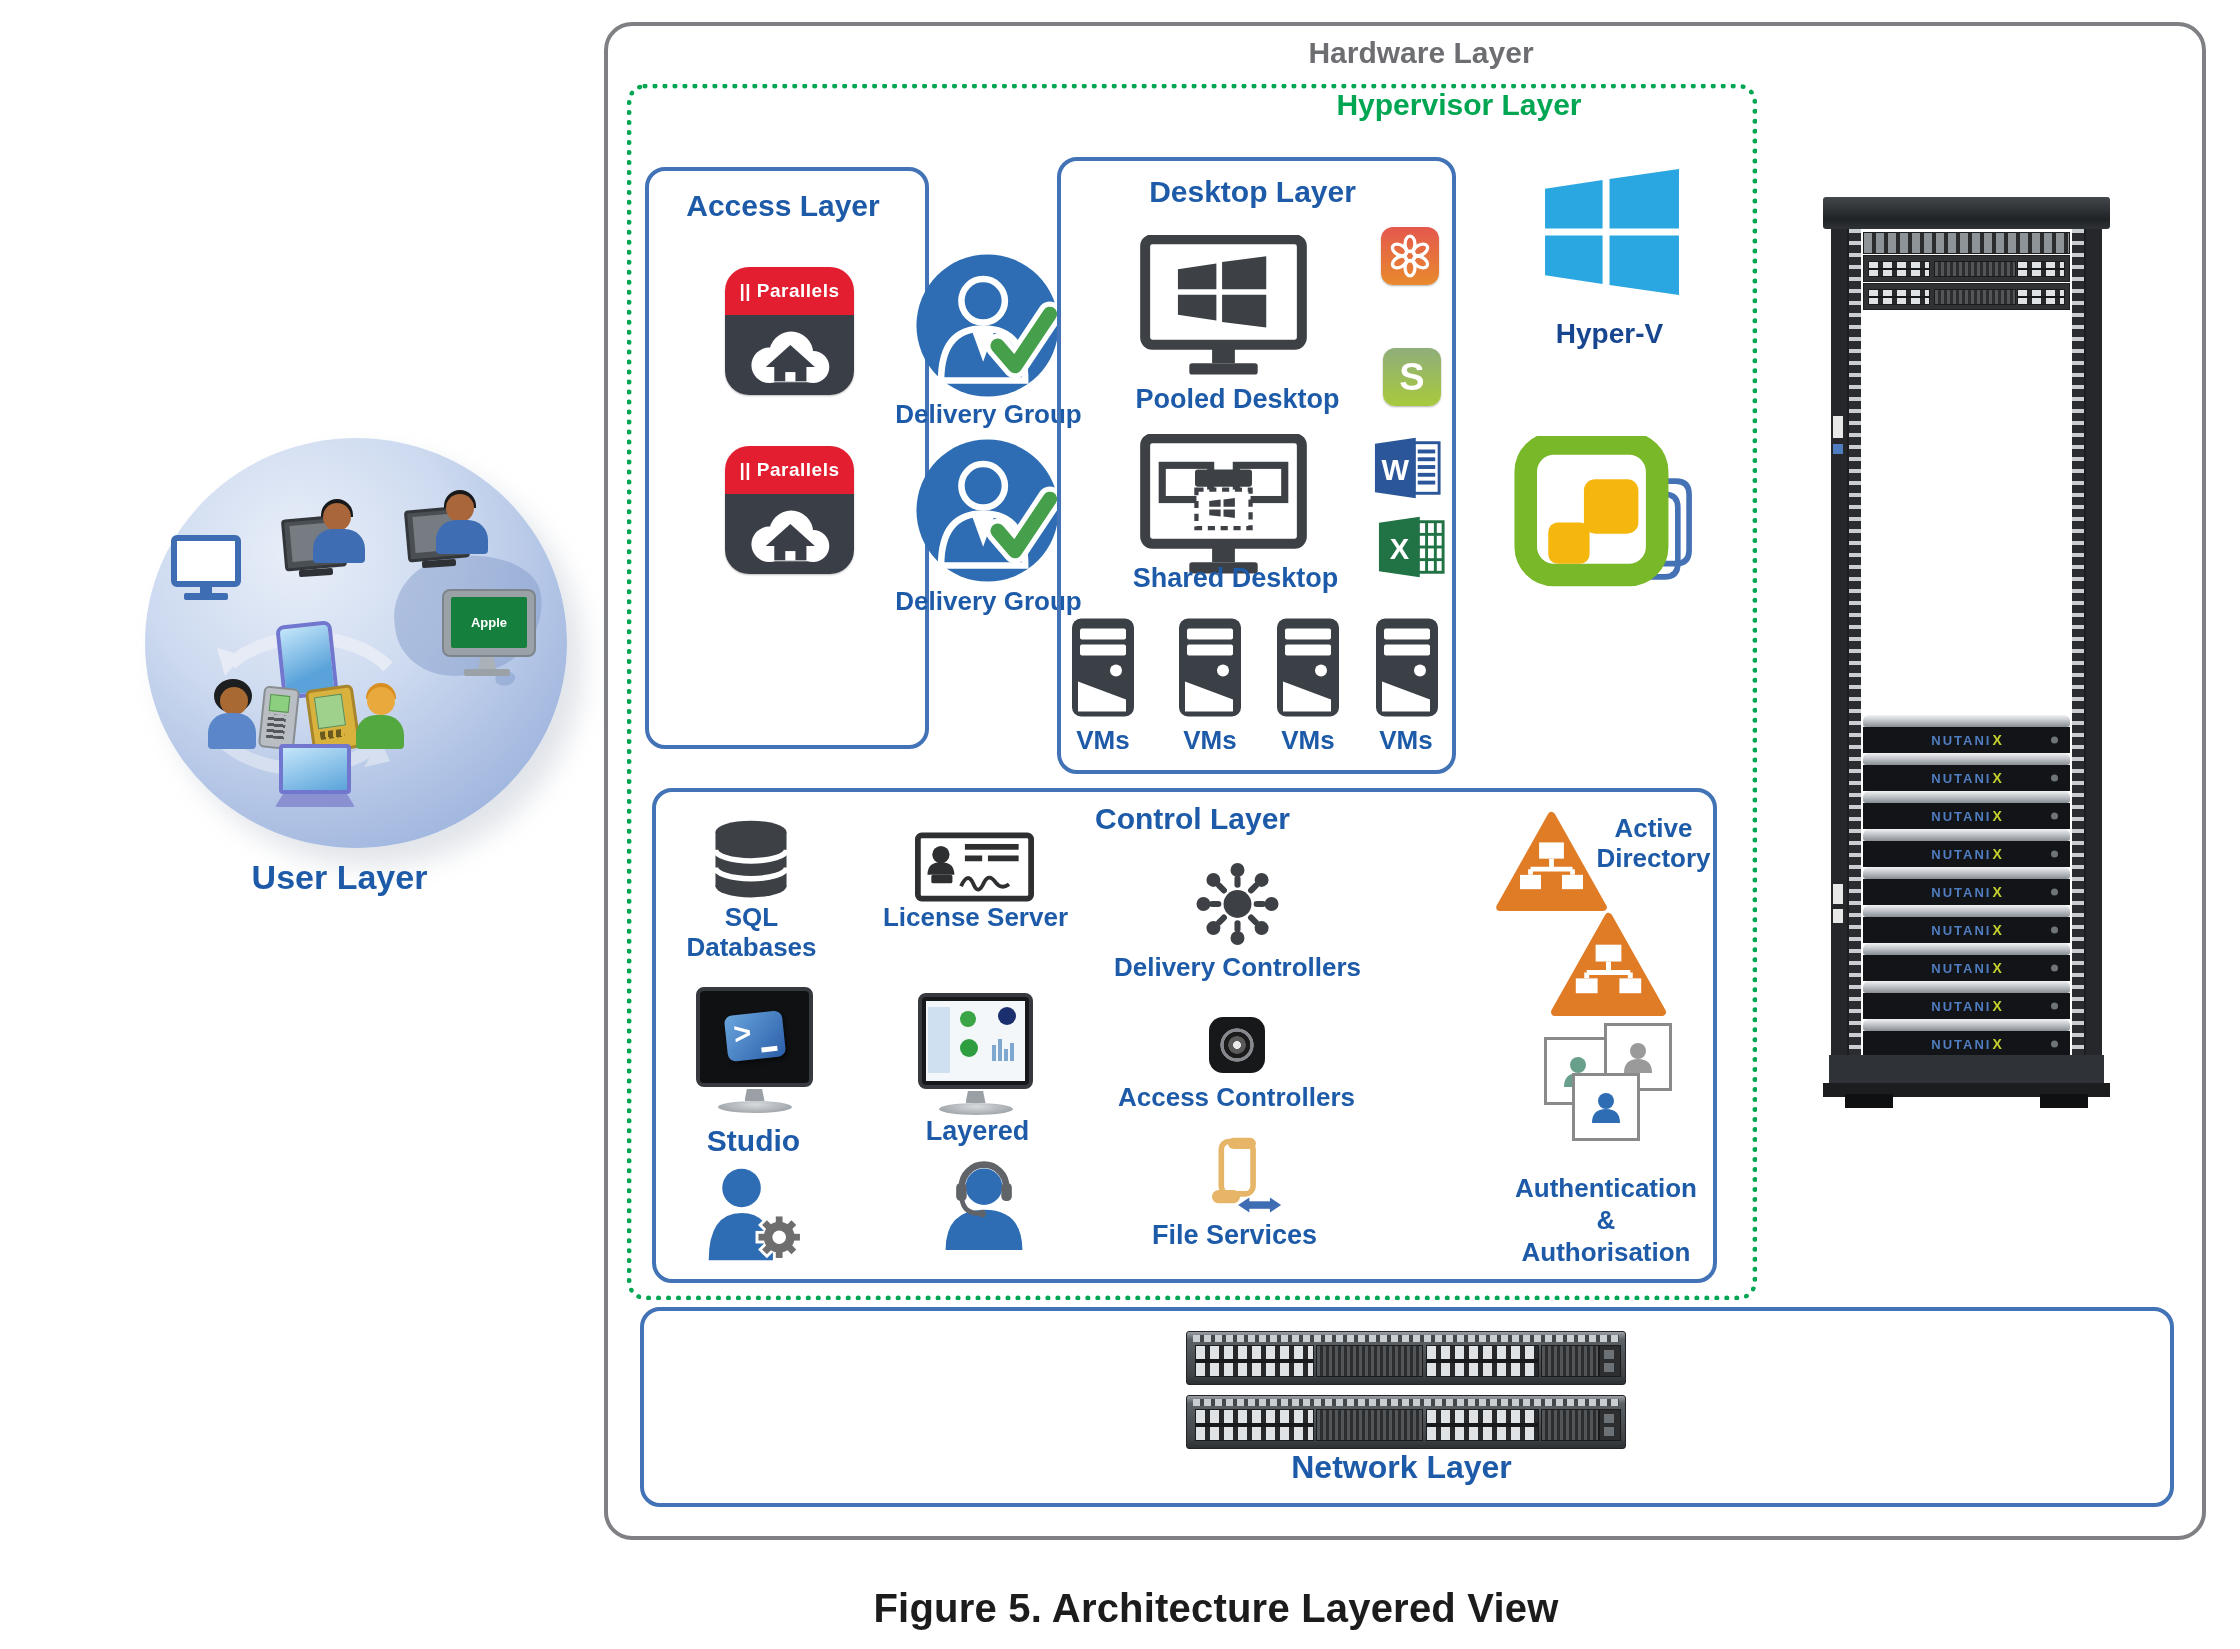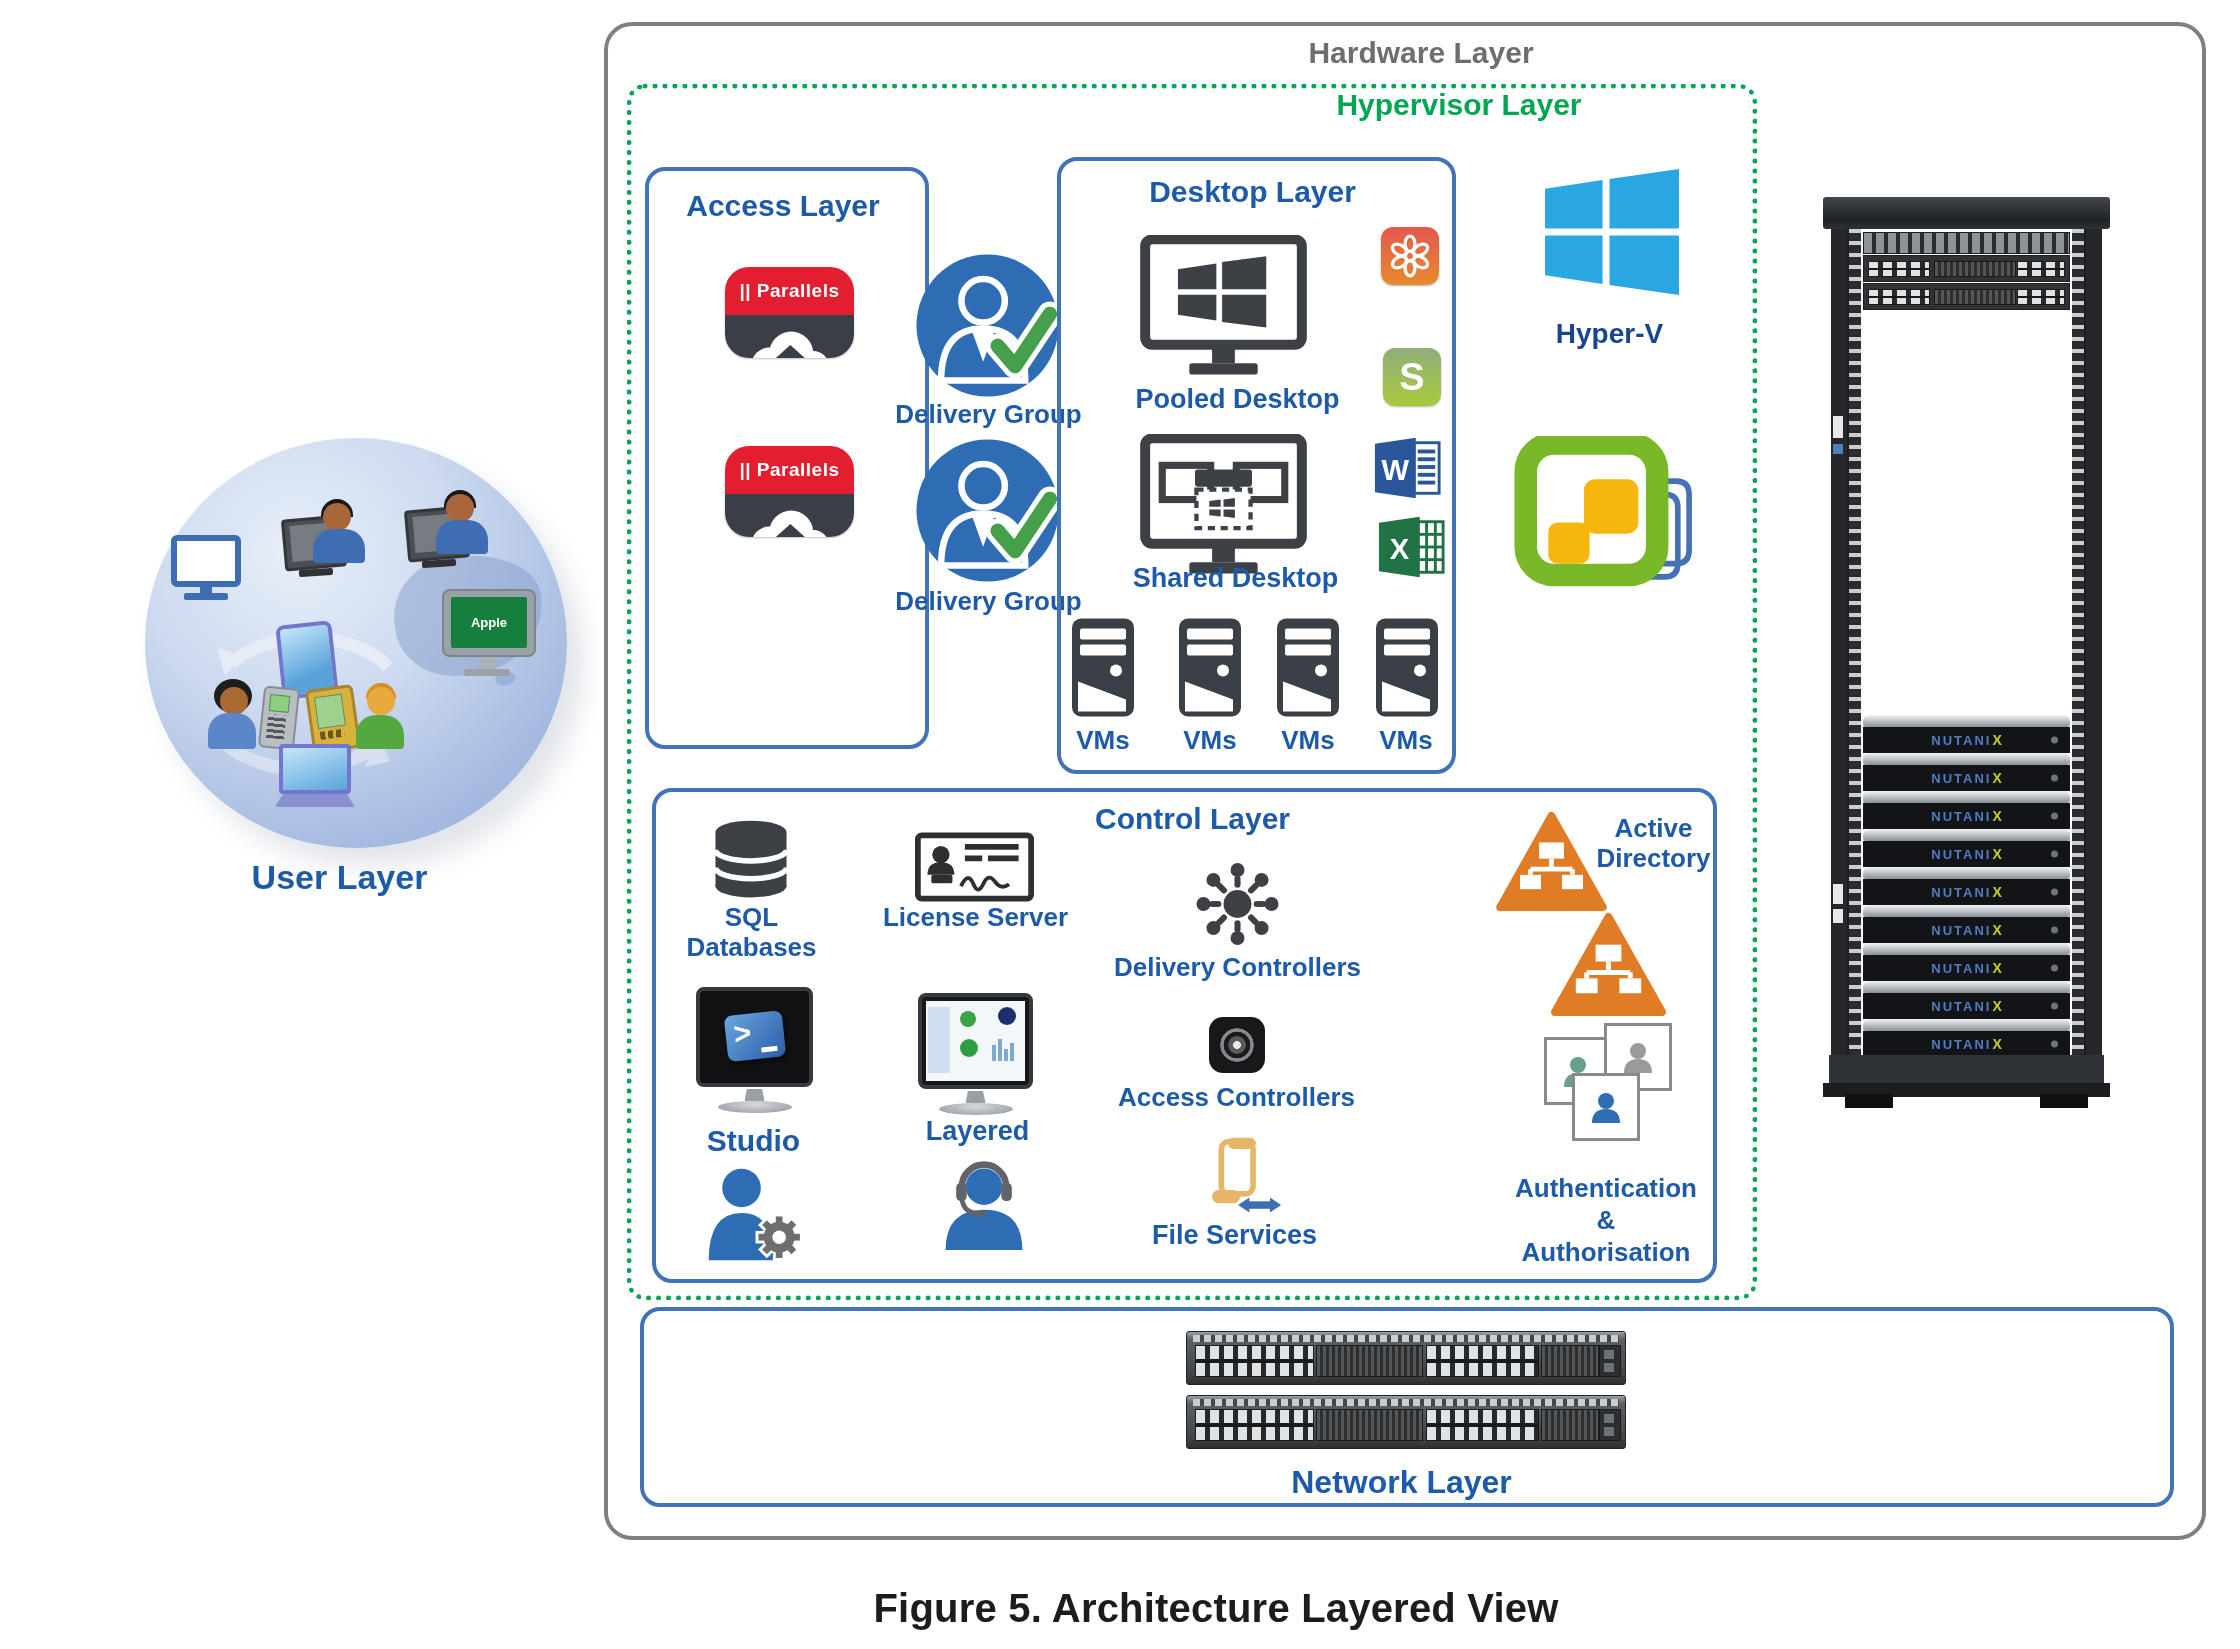--- a/index.html
+++ b/index.html
@@ -49,21 +49,21 @@
   .laptop .kb{width:80px;height:13px;background:#8b90d0;clip-path:polygon(10% 0,90% 0,100% 100%,0 100%);border-radius:2px;}
   .bust{position:absolute;}
   .bust .head{position:absolute;border-radius:50%;}
   .bust .body{position:absolute;border-radius:20px 20px 4px 4px;}
 
   
   .hwbox{left:604px;top:22px;width:1594px;height:1510px;border:4px solid #7e8083;border-radius:28px;}
   .hvbox{left:627px;top:84px;width:1120px;height:1206px;border:5px dotted var(--hypervisor-green,#00a651);border-radius:18px;}
 
   
-  .ptile{position:absolute;width:129px;height:91px;border-radius:24px;overflow:hidden;box-shadow:0 1px 2px rgba(0,0,0,.25);text-align:right;}
+  .ptile{position:absolute;width:129px;height:128px;border-radius:24px;overflow:hidden;box-shadow:0 1px 2px rgba(0,0,0,.25);text-align:right;}
   .ptile .band{height:48px;background:var(--parallels-red,#e31e30);display:flex;align-items:center;justify-content:center;
     color:#fff;font-weight:700;font-size:19px;letter-spacing:0.5px;}
   .ptile .dark{height:82px;background:#3a3e47;display:flex;align-items:center;justify-content:center;}
 
   
   .dg{position:absolute;width:145px;height:145px;}
 
   
   .tile{position:absolute;border-radius:12px;display:flex;align-items:center;justify-content:center;box-shadow:0 1px 2px rgba(0,0,0,.3);}
   .tile-red{background:linear-gradient(180deg,#e4584d 0%,#e88a2e 100%);}
@@ -536,21 +536,21 @@
     <div class="psu"></div>
   </div>
   <div class="nswitch" style="left:1186px;top:1395px;">
     <div class="tstrip"></div>
     <div class="mod ports" style="left:8px;width:117px;"></div>
     <div class="mod vents" style="left:129px;width:105px;"></div>
     <div class="mod ports" style="left:239px;width:111px;"></div>
     <div class="mod vents" style="left:354px;width:56px;"></div>
     <div class="psu"></div>
   </div>
-  <div class="lbl" style="left:1252px;top:1449px;width:299px;font-size:32px;margin-top:15px;">Network Layer</div>
+  <div class="lbl" style="left:1252px;top:1449px;width:299px;font-size:32px;">Network Layer</div>
 
   <div class="rack">
     <div class="cap"></div>
     <div class="post" style="left:0;"></div>
     <div class="post" style="right:0;"></div>
     <div class="rail" style="left:16px;"></div>
     <div class="rail" style="right:16px;"></div>
     <div class="sticker" style="left:2px;top:219px;height:22px;"></div>
     <div class="sticker" style="left:2px;top:247px;height:10px;background:#4f7dc0;"></div>
     <div class="sticker" style="left:2px;top:687px;height:20px;"></div>

